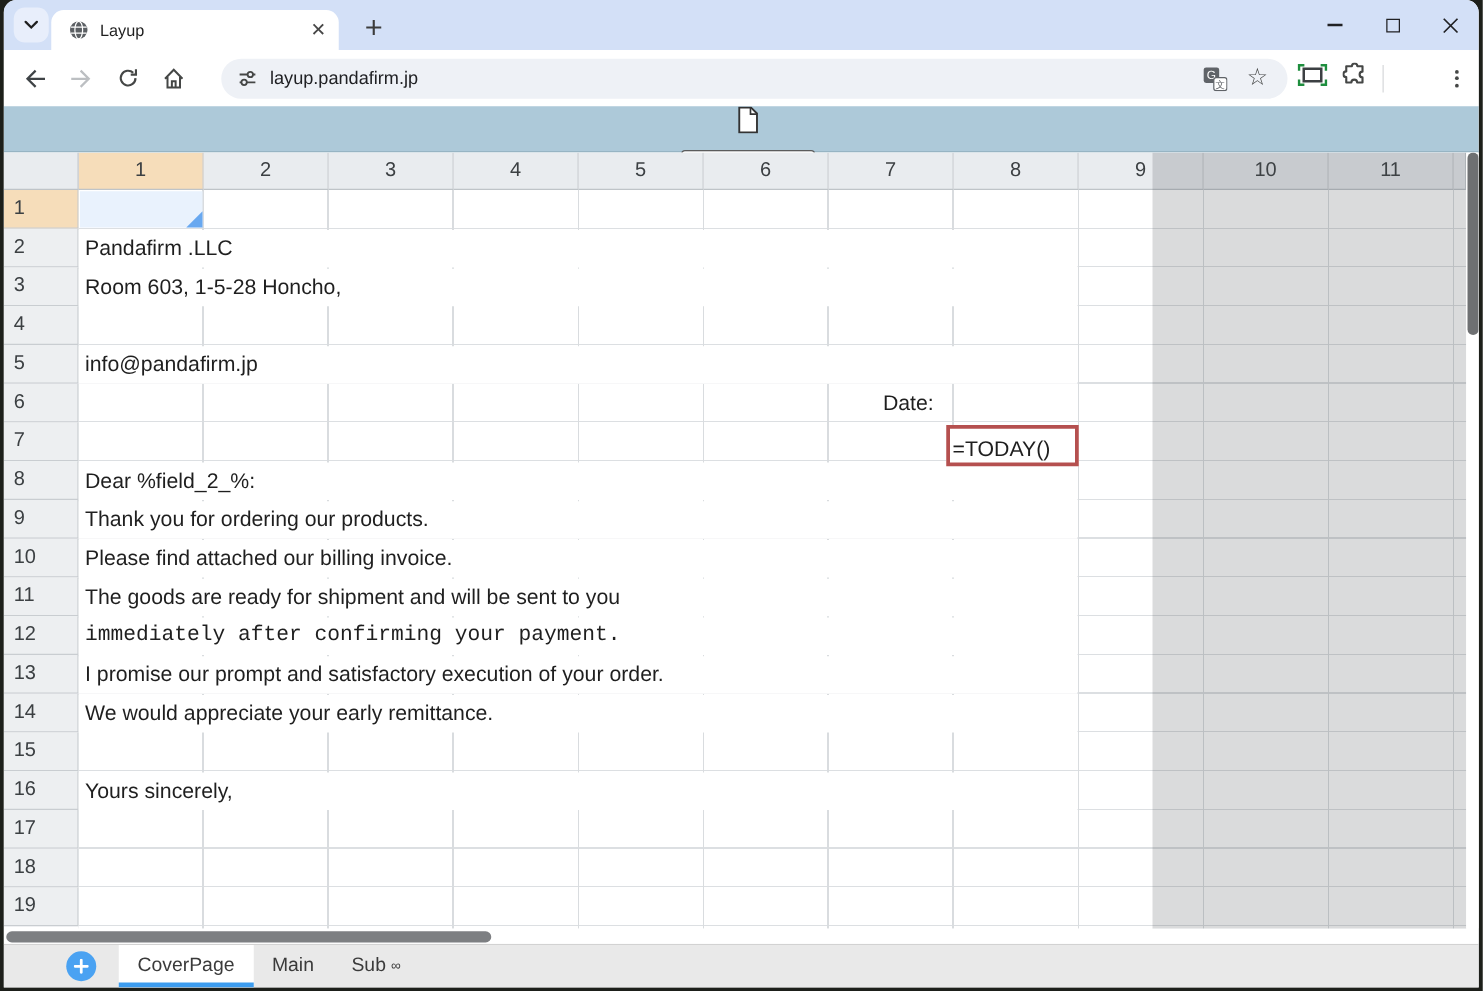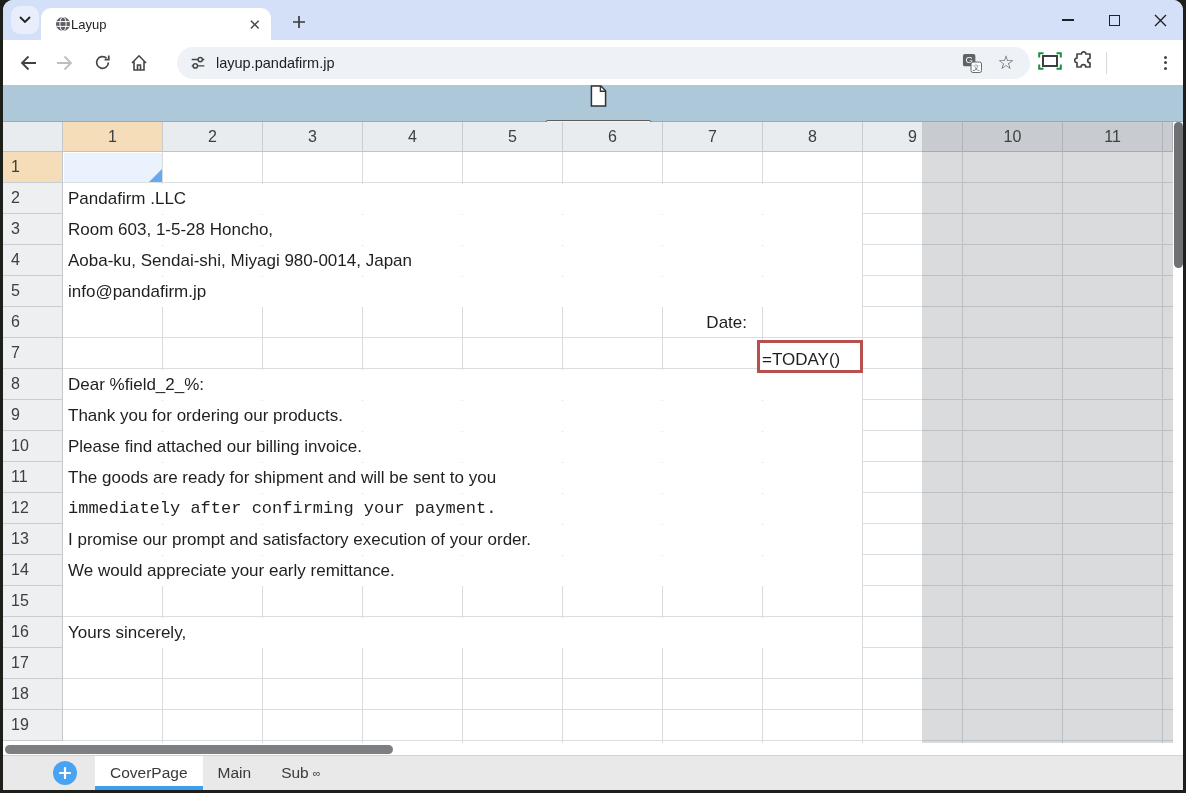--- a/index.html
+++ b/index.html
@@ -5,21 +5,21 @@
   html,body{margin:0;padding:0;width:1186px;height:793px;overflow:hidden;background:#1d1f1a;
     font-family:"Liberation Sans",sans-serif;-webkit-font-smoothing:antialiased;}
   *{box-sizing:border-box;}
   #window{position:absolute;left:3px;right:3px;top:0;bottom:3px;background:#fff;
     border-radius:10px 10px 0 0;overflow:hidden;}
   
   .tabstrip{height:40px;background:#d3e0f7;position:relative;}
   .chev-btn{position:absolute;left:8px;top:6px;width:28px;height:28px;border-radius:9px;
     background:#e8eefb;display:flex;align-items:center;justify-content:center;}
   .btab{position:absolute;left:38px;top:8px;width:230px;height:32px;background:#fff;
-    border-radius:10px 10px 0 0;display:flex;align-items:center;padding:0 10px 0 14px;}
+    border-radius:10px 10px 0 0;display:flex;align-items:center;padding:0 10px 0 14px;gap:9px;}
   .btab-title{font-size:13px;color:#1f1f1f;flex:1;}
   .tab-close{font-size:15px;color:#474747;line-height:1;}
   .newtab{position:absolute;left:282px;top:8px;width:28px;height:28px;display:flex;
     align-items:center;justify-content:center;}
   .wincontrols{position:absolute;right:0;top:0;height:40px;display:flex;}
   .winbtn{width:46px;height:40px;display:flex;align-items:center;justify-content:center;}
   .minus-glyph{width:12px;height:1.6px;background:#202124;}
   .max-glyph{width:11px;height:11px;border:1.4px solid #202124;}
   
   .addrbar{height:45px;background:#fff;display:flex;align-items:center;padding:0 10px 0 12px;}
@@ -315,21 +315,20 @@
         <div class="rowhdr">15</div>
         <div class="rowhdr">16</div>
         <div class="rowhdr">17</div>
         <div class="rowhdr">18</div>
         <div class="rowhdr">19</div>
       </div>
     <div class="canvas">
         <div class="selcell" style="left: 1px; top: 1px; width: 98px; height: 29px;"></div>
         <div class="mrow" style="top: 32px;">Pandafirm .LLC</div>
         <div class="mrow" style="top: 63px;">Room 603, 1-5-28 Honcho,</div>
-        <div class="mrow" style="top: 94px;">Aoba-ku, Sendai-shi, Miyagi 980-0014, Japan</div>
         <div class="mrow" style="top: 125px;">info@pandafirm.jp</div>
         <div class="mrow" style="top: 218px;">Dear %field_2_%:</div>
         <div class="mrow" style="top: 249px;">Thank you for ordering our products.</div>
         <div class="mrow" style="top: 280px;">Please find attached our billing invoice.</div>
         <div class="mrow" style="top: 311px;">The goods are ready for shipment and will be sent to you</div>
         <div class="mrow" style="top: 342px; font-family: Liberation Mono, monospace;">immediately after confirming your payment.</div>
         <div class="mrow" style="top: 373px;">I promise our prompt and satisfactory execution of your order.</div>
         <div class="mrow" style="top: 404px;">We would appreciate your early remittance.</div>
         <div class="mrow" style="top: 466px;">Yours sincerely,</div>
         <div class="cell right" style="left: 592px; top: 156px;">Date:</div>

